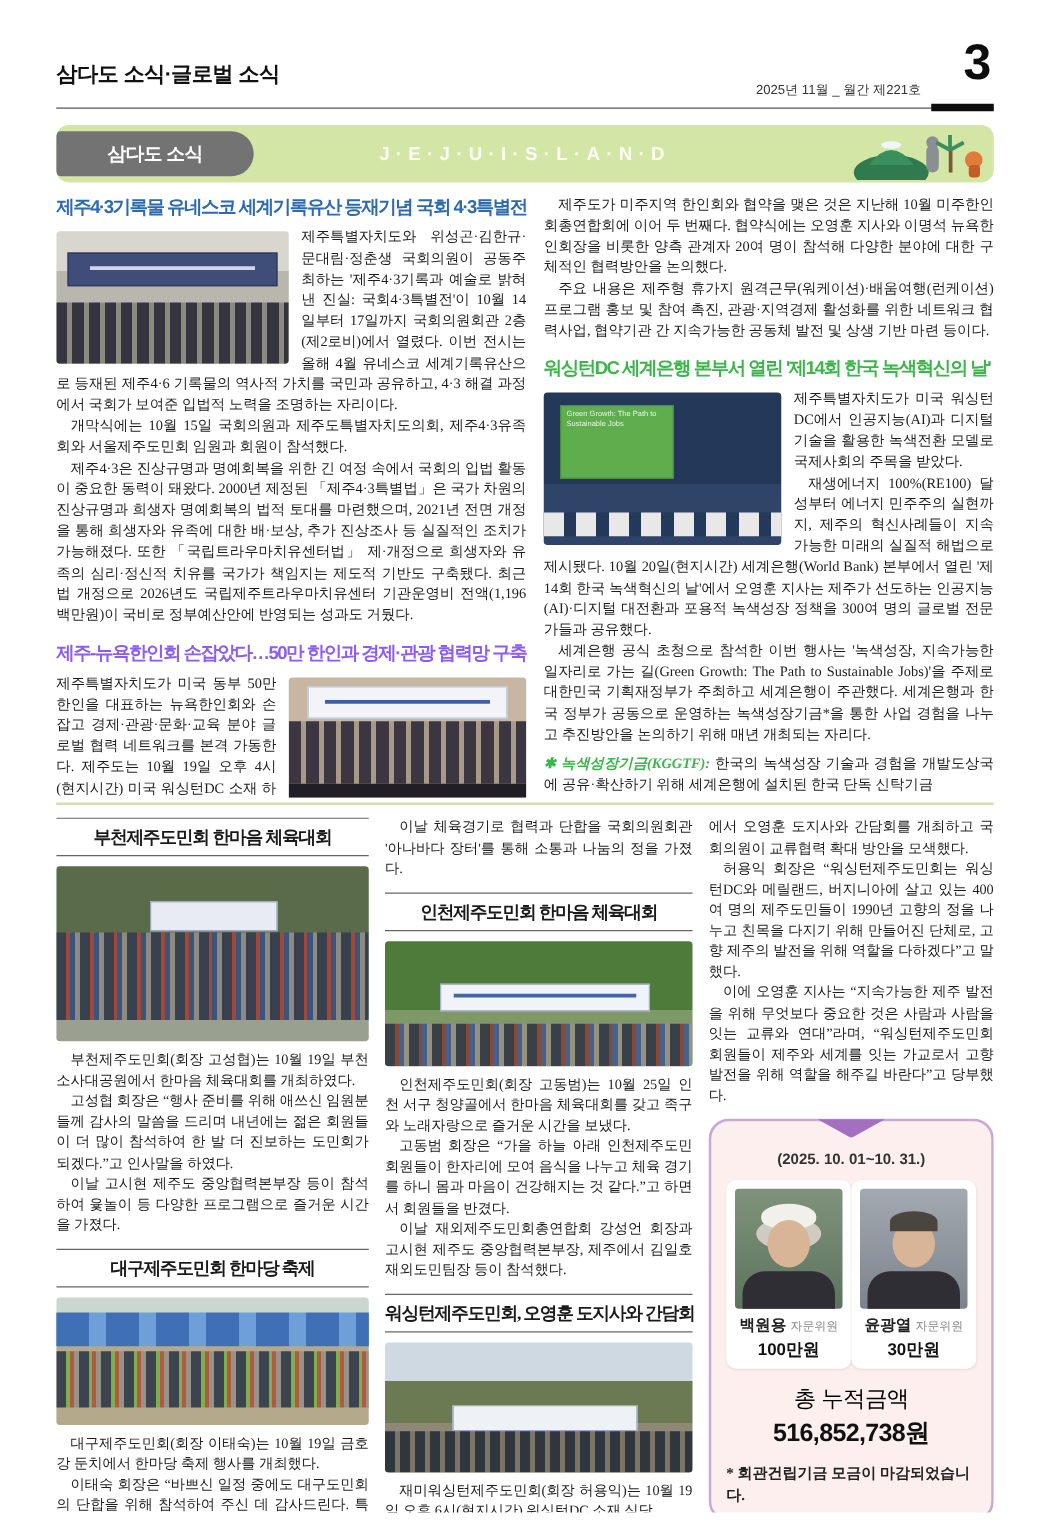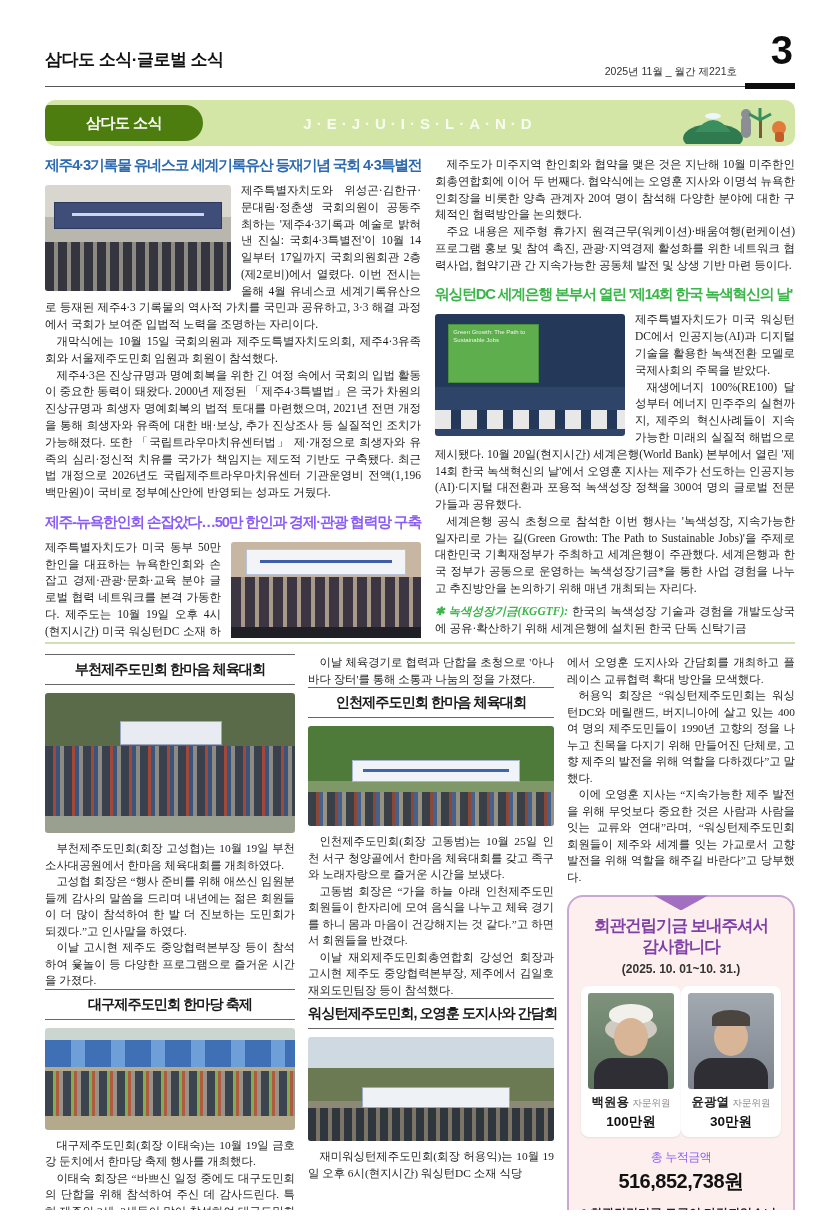--- a/index.html
+++ b/index.html
@@ -8,21 +8,21 @@
     font-family:"Liberation Sans",sans-serif;color:#222;
   }
   
   .hdr-title{position:absolute;left:45px;top:48px;font-size:17px;font-weight:bold;color:#111;letter-spacing:-0.5px;}
   .hdr-issue{position:absolute;right:98px;top:65px;font-size:10.5px;color:#333;}
   .hdr-pagenum{position:absolute;right:42px;top:30px;font-size:40px;font-weight:bold;color:#0d0d0d;line-height:1;}
   .hdr-rule{position:absolute;left:45px;right:40px;top:86px;height:1px;background:#555;}
   .hdr-rule-thick{position:absolute;right:40px;top:83px;width:50px;height:6px;background:#0d0d0d;}
   
   .banner{position:absolute;left:45px;right:40px;top:100px;height:46px;background:#d3e6a6;border-radius:10px;overflow:hidden;}
-  .banner-pill{position:absolute;left:0;top:5px;height:36px;width:158px;background:#4d7c0f;border-radius:4px 20px 20px 4px;
+  .banner-pill{position:absolute;left:0;top:5px;height:36px;width:158px;background:#737373;border-radius:4px 20px 20px 4px;
     display:flex;align-items:center;justify-content:center;color:#fff;font-weight:bold;font-size:15px;letter-spacing:-0.5px;}
   .banner-island{position:absolute;left:0;right:0;top:0;height:100%;display:flex;align-items:center;justify-content:center;
     color:#fafdf2;font-size:15px;letter-spacing:5px;font-weight:bold;}
   .banner-art{position:absolute;right:4px;top:2px;}
   
   .top-section{position:absolute;left:45px;right:40px;top:156px;height:482px;display:flex;gap:14px;overflow:hidden;}
   .col-l{width:376px;flex:none;}
   .col-r{flex:1;min-width:0;}
   .h-blue{color:#2d6ab0;}
   .h-purple{color:#8b5cf6;}
@@ -70,21 +70,21 @@
   .note-label{color:#3cb54a;font-weight:bold;font-style:italic;}
   
   .divider{position:absolute;left:45px;right:40px;top:642px;height:2px;background:#cfe0b4;}
   
   .bottom-section{position:absolute;left:45px;right:40px;top:654px;height:556px;display:flex;gap:13px;overflow:hidden;}
   .bcol-1{width:250px;flex:none;}
   .bcol-2{width:246px;flex:none;}
   .bcol-3{flex:1;min-width:0;}
   .b-headline{font-size:14.2px;font-weight:bold;color:#1a1a1a;text-align:center;letter-spacing:-1px;white-space:nowrap;
     border-top:1.5px solid #666;border-bottom:1.5px solid #666;padding:5px 0;margin:0 0 8px 0;}
-  .b-headline.mt{}
+  .b-headline.mt{margin-top:10px;font-family:Liberation Serif, serif;}
   .bcol-1 p.body,.bcol-2 p.body,.bcol-3 p.body{font-size:11.4px;line-height:1.45;}
   .photo-wrap{margin:2px 0 7px 0;}
   
   .fund-box{margin-top:10px;position:relative;border:2px solid #c9a8d4;border-radius:16px;background:#fcefed;
     padding:18px 12px 10px 12px;}
   .fund-arrow{position:absolute;top:-2px;left:50%;transform:translateX(-50%);width:54px;height:15px;background:#a36fc0;
     clip-path:polygon(0 0,100% 0,50% 100%);}
   .fund-title{color:#8040a8;font-weight:bold;font-size:16.5px;text-align:center;line-height:1.25;letter-spacing:-1px;}
   .fund-period{text-align:center;font-size:12px;color:#333;margin-top:5px;font-weight:bold;}
   .fund-cards{display:flex;justify-content:center;margin-top:10px;}
@@ -94,21 +94,21 @@
   .portrait .p-body{position:absolute;left:50%;bottom:-8%;transform:translateX(-50%);width:74px;height:40%;border-radius:18px 18px 0 0;background:#2e2e34;}
   .portrait-1{background:linear-gradient(#7f937c,#5d735d);}
   .portrait-1 .p-hat{position:absolute;left:50%;top:12%;transform:translateX(-50%);width:44px;height:20px;border-radius:50% 50% 40% 40%;background:#f2f0ea;}
   .portrait-1 .p-hair{position:absolute;left:50%;top:24%;transform:translateX(-50%);width:52px;height:26px;border-radius:50%;background:#cfcbc2;}
   .portrait-2{background:linear-gradient(#a3a9b1,#7d838c);}
   .portrait-2 .p-hair{position:absolute;left:50%;top:18%;transform:translateX(-50%);width:38px;height:16px;border-radius:50% 50% 0 0;background:#4a453f;}
   .fund-name{margin-top:5px;font-size:12px;color:#222;}
   .fund-name b{font-size:12.5px;}
   .fund-role{font-size:9.5px;color:#888;}
   .fund-amt{font-size:13.5px;font-weight:bold;margin-top:2px;color:#111;}
-  .fund-total-label{text-align:center;font-size:12px;color:#8b5cf6;margin-top:12px;letter-spacing:-0.5px;}
+  .fund-total-label{text-align:center;font-size:18px;color:#000000;margin-top:12px;letter-spacing:-0.5px;}
   .fund-total-amt{text-align:center;font-size:20px;font-weight:bold;color:#111;margin-top:2px;letter-spacing:-0.5px;}
   .fund-note{font-family:"Liberation Serif",serif;font-size:12px;color:#222;margin-top:10px;line-height:1.45;font-weight:bold;}
 </style>
 </head>
 <body>
 
 <div class="hdr-title">삼다도 소식·글로벌 소식</div>
 <div class="hdr-issue">2025년 11월 _ 월간 제221호</div>
 <div class="hdr-pagenum">3</div>
 <div class="hdr-rule"></div>
@@ -134,21 +134,21 @@
 
 <div class="top-section">
   <div class="col-l">
     <div class="headline h-blue">제주4·3기록물 유네스코 세계기록유산 등재기념 국회 4·3특별전</div>
     <div class="photo ph-a1 ph-float-l">
       <div class="ph-banner">
           <i></i>
         </div>
       <div class="ph-crowd"></div>
     </div>
-    <p class="body noindent">제주특별자치도와 위성곤·김한규·문대림·정춘생 국회의원이 공동주최하는 '제주4·3기록과 예술로 밝혀낸 진실: 국회4·3특별전'이 10월 14일부터 17일까지 국회의원회관 2층(제2로비)에서 열렸다. 이번 전시는 올해 4월 유네스코 세계기록유산으로 등재된 제주4·3 기록물의 역사적 가치를 국민과 공유하고, 3·3 해결 과정에서 국회가 보여준 입법적 노력을 조명하는 자리이다.</p>
+    <p class="body noindent">제주특별자치도와 위성곤·김한규·문대림·정춘생 국회의원이 공동주최하는 '제주4·3기록과 예술로 밝혀낸 진실: 국회4·3특별전'이 10월 14일부터 17일까지 국회의원회관 2층(제2로비)에서 열렸다. 이번 전시는 올해 4월 유네스코 세계기록유산으로 등재된 제주4·6 기록물의 역사적 가치를 국민과 공유하고, 4·3 해결 과정에서 국회가 보여준 입법적 노력을 조명하는 자리이다.</p>
     <div class="clear"></div>
     <p class="body">개막식에는 10월 15일 국회의원과 제주도특별자치도의회, 제주4·3유족회와 서울제주도민회 임원과 회원이 참석했다.</p>
     <p class="body">제주4·3은 진상규명과 명예회복을 위한 긴 여정 속에서 국회의 입법 활동이 중요한 동력이 돼왔다. 2000년 제정된 「제주4·3특별법」은 국가 차원의 진상규명과 희생자 명예회복의 법적 토대를 마련했으며, 2021년 전면 개정을 통해 희생자와 유족에 대한 배·보상, 추가 진상조사 등 실질적인 조치가 가능해졌다. 또한 「국립트라우마치유센터법」 제·개정으로 희생자와 유족의 심리·정신적 치유를 국가가 책임지는 제도적 기반도 구축됐다. 최근 법 개정으로 2026년도 국립제주트라우마치유센터 기관운영비 전액(1,196백만원)이 국비로 정부예산안에 반영되는 성과도 거뒀다.</p>
 
     <div class="headline h-purple mt">제주-뉴욕한인회 손잡았다…50만 한인과 경제·관광 협력망 구축</div>
     <div class="photo ph-a2 ph-float-r">
       <div class="ph-banner">
           <i></i>
         </div>
       <div class="ph-crowd"></div>
@@ -197,21 +197,21 @@
       <div class="photo ph-b ph-daegu">
         <div class="ph-tent"></div>
         <div class="ph-crowd" style="position:absolute;left:0;right:0;"></div>
       </div>
     </div>
     <p class="body">대구제주도민회(회장 이태숙)는 10월 19일 금호강 둔치에서 한마당 축제 행사를 개최했다.</p>
     <p class="body">이태숙 회장은 “바쁘신 일정 중에도 대구도민회의 단합을 위해 참석하여 주신 데 감사드린다. 특히 제주인 2세, 3세들이 많이 참석하여 대구도민회의 미래가 밝다.”고 하였다.</p>
   </div>
 
   <div class="bcol-2">
-    <p class="body">이날 체육경기로 협력과 단합을 초청으로 '아나바다 장터'를 통해 소통과 나눔의 정을 가졌다.</p>
+    <p class="body">이날 체육경기로 협력과 단합을 국회의원회관 '아나바다 장터'를 통해 소통과 나눔의 정을 가졌다.</p>
 
     <div class="b-headline mt">인천제주도민회 한마음 체육대회</div>
     <div class="photo-wrap">
       <div class="photo ph-b ph-incheon">
         <div class="ph-banner">
             <i></i>
           </div>
         <div class="ph-crowd" style="position:absolute;left:0;right:0;bottom:0;"></div>
       </div>
     </div>
@@ -223,30 +223,26 @@
     <div class="photo-wrap">
       <div class="photo ph-b ph-washington">
         <div class="ph-banner"></div>
         <div class="ph-crowd" style="position:absolute;left:0;right:0;bottom:0;"></div>
       </div>
     </div>
     <p class="body">재미워싱턴제주도민회(회장 허용익)는 10월 19일 오후 6시(현지시간) 워싱턴DC 소재 식당</p>
   </div>
 
   <div class="bcol-3">
-    <p class="body noindent">에서 오영훈 도지사와 간담회를 개최하고 플레이스 교류협력 확대 방안을 모색했다.</p>
+    <p class="body noindent">에서 오영훈 도지사와 간담회를 개최하고 국회의원이 교류협력 확대 방안을 모색했다.</p>
     <p class="body">허용익 회장은 “워싱턴제주도민회는 워싱턴DC와 메릴랜드, 버지니아에 살고 있는 400여 명의 제주도민들이 1990년 고향의 정을 나누고 친목을 다지기 위해 만들어진 단체로, 고향 제주의 발전을 위해 역할을 다하겠다”고 말했다.</p>
     <p class="body">이에 오영훈 지사는 “지속가능한 제주 발전을 위해 무엇보다 중요한 것은 사람과 사람을 잇는 교류와 연대”라며, “워싱턴제주도민회 회원들이 제주와 세계를 잇는 가교로서 고향 발전을 위해 역할을 해주길 바란다”고 당부했다.</p>
 
     <div class="fund-box">
       <div class="fund-arrow"></div>
-      <div class="fund-title">
-        <div>회관건립기금 보내주셔서</div>
-        <div>감사합니다</div>
-      </div>
       <div class="fund-period">(2025. 10. 01~10. 31.)</div>
       <div class="fund-cards">
         <div class="fund-card">
           <div class="portrait portrait-1">
             <div class="p-hair"></div>
               <div class="p-hat"></div>
               <div class="p-head"></div>
               <div class="p-body"></div>
           </div>
           <div class="fund-name"><b>백원용</b> <span class="fund-role">자문위원</span></div>

